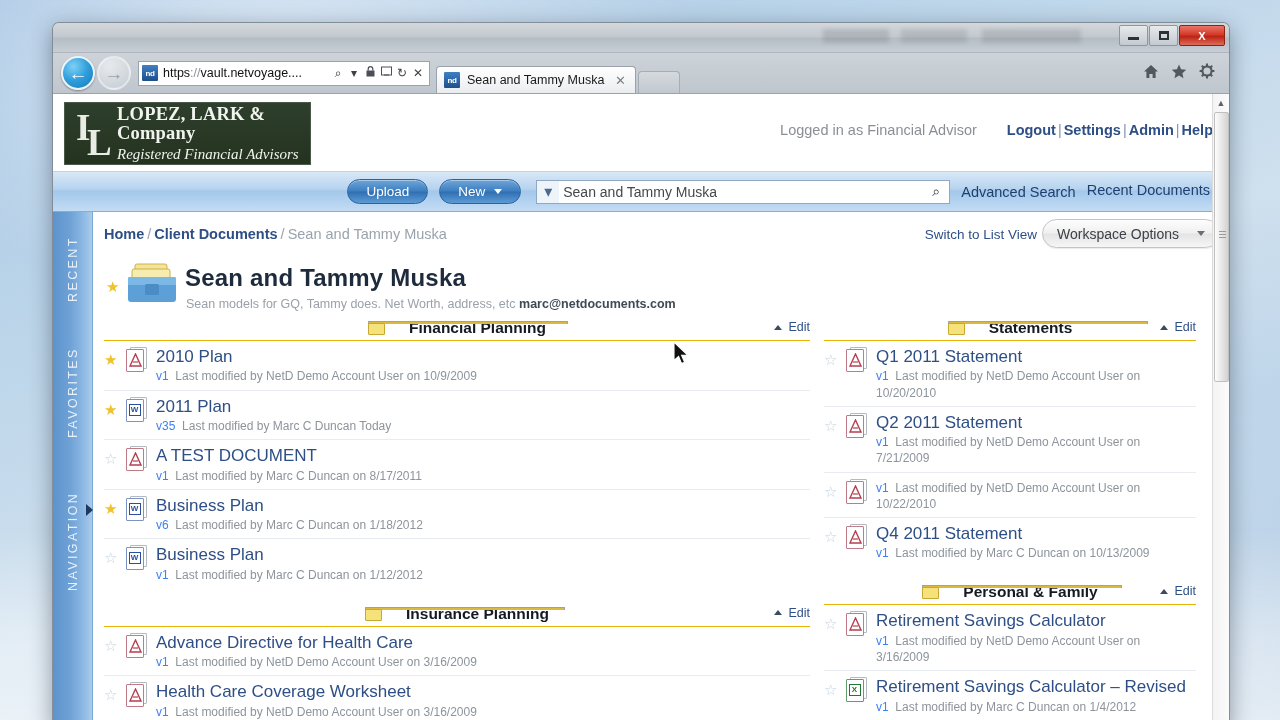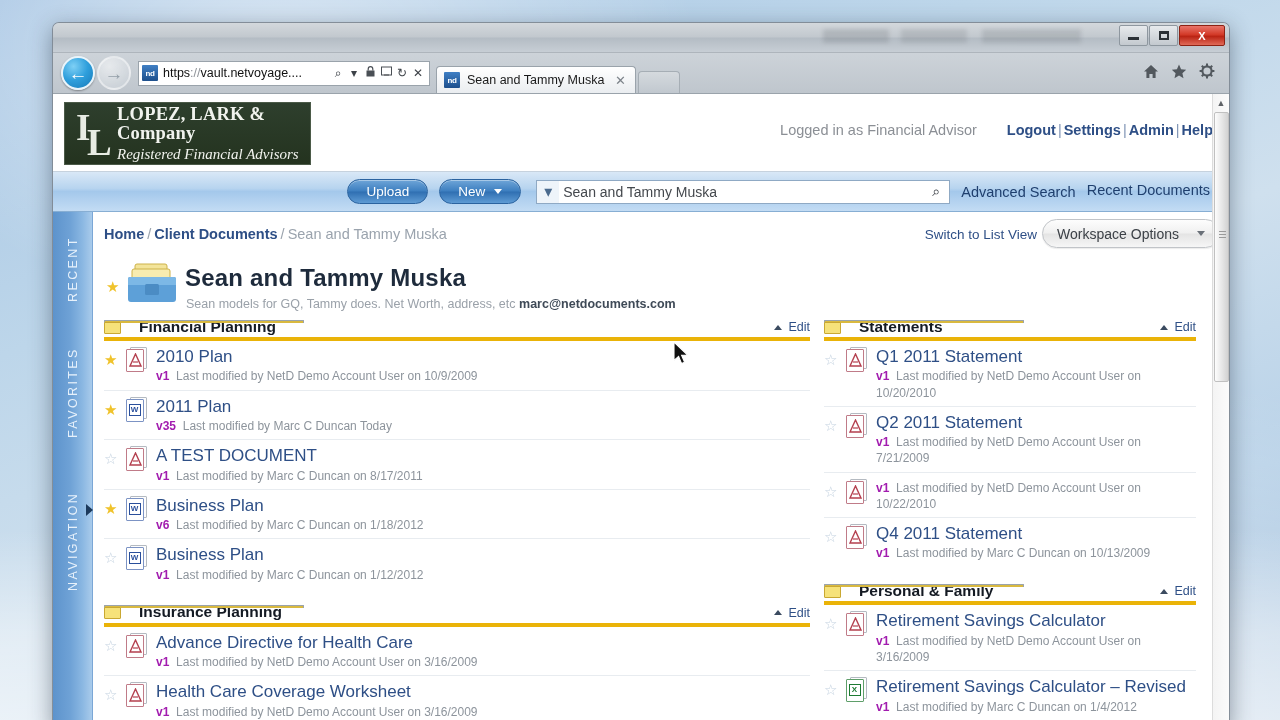--- a/index.html
+++ b/index.html
@@ -257,37 +257,38 @@
   #wsdesc .email { color:#3f4a57; font-weight:bold; }
 
   
   #cols { position:relative; padding: 0 10px 0 11px; display:flex; gap: 0; }
   .col { position:relative; }
   .col.left  { width: 706px; }
   .col.gap   { width: 14px; }
   .col.right { width: 372px; }
 
   .sec-head {
-    position:relative; height: 25px; display:flex; align-items:center; gap: 18px;
-    border-bottom: 4px solid #eab308;
+    position:relative; height: 25px; display:flex; align-items:center; gap: 24px;
+    border-bottom: 1px solid #eab308;
+    justify-content: center;
   }
   .folder-ico { width:17px; height:14px; flex:none; position:relative; }
   .folder-ico .tab  { position:absolute; left:0; top:0; width:7px; height:3px; background:#d9b93f; border-radius:1px 1px 0 0; }
   .folder-ico .body { position:absolute; left:0; top:2px; width:17px; height:12px; background:#f6e27a; border:1px solid #c9a832; border-radius:1px; }
   .sec-title { font-size: 15.5px; font-weight: bold; color:#141a23; }
   .sec-edit { position:absolute; right:0; top: 4px; font-size:12.5px; color:#2e4f86; display:flex; align-items:center; gap:6px; }
   .sec-edit .cu { width:0;height:0;border-left:4px solid transparent;border-right:4px solid transparent;border-bottom:5px solid #3b4b60; }
 
   .doc { position:relative; display:flex; align-items:flex-start; padding: 6px 0 5px 0; }
   .doc .st { width: 22px; flex:none; padding-top: 4px; text-align:left; }
   .doc .ico { width: 30px; flex:none; }
   .doc .meta { flex:1; min-width:0; }
   .doc .dname { font-size: 17px; font-weight:normal; color:#2e4f86; line-height:1.2; }
   .doc .dsub { font-size: 12px; color:#8d949c; line-height:1.35; margin-top: 1px; }
-  .doc .dsub .ver { color:#a21caf;font-weight:bold; }
+  .doc .dsub .ver { color:#3b82f6; }
   .doc-sep { border-bottom: 1px solid #e8ecf0; }
 
   
   .ficon { position:relative; width: 21px; height: 25px; }
   .ficon .sheet {
     position:absolute; left:0; top:2px; width:18px; height:23px;
     background:#fff; border:1.4px solid #9aa0a8; border-radius:1px;
   }
   .ficon .back {
     position:absolute; left:4px; top:0; width:17px; height:22px;

